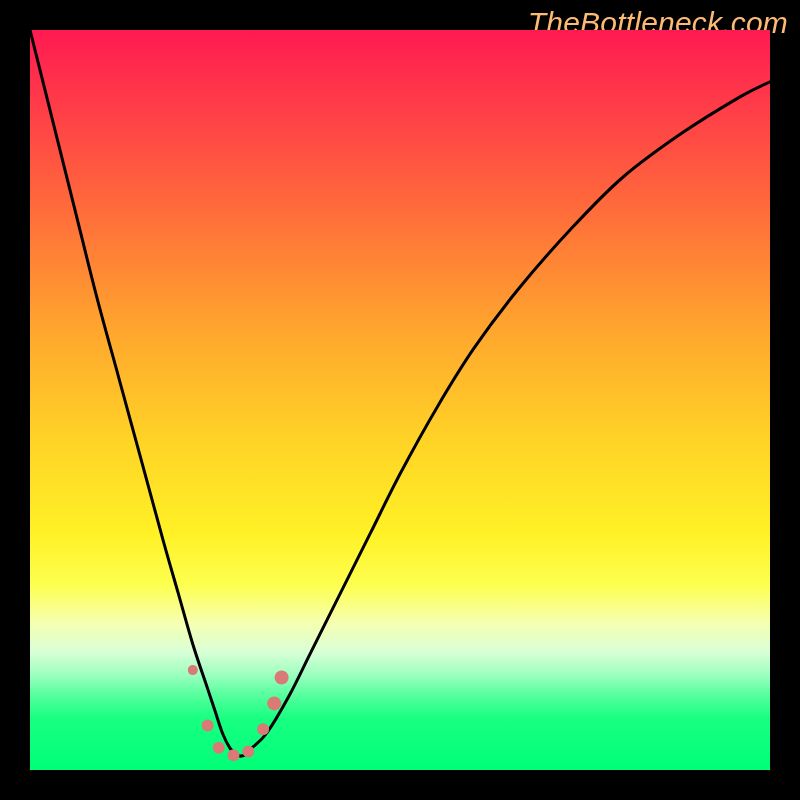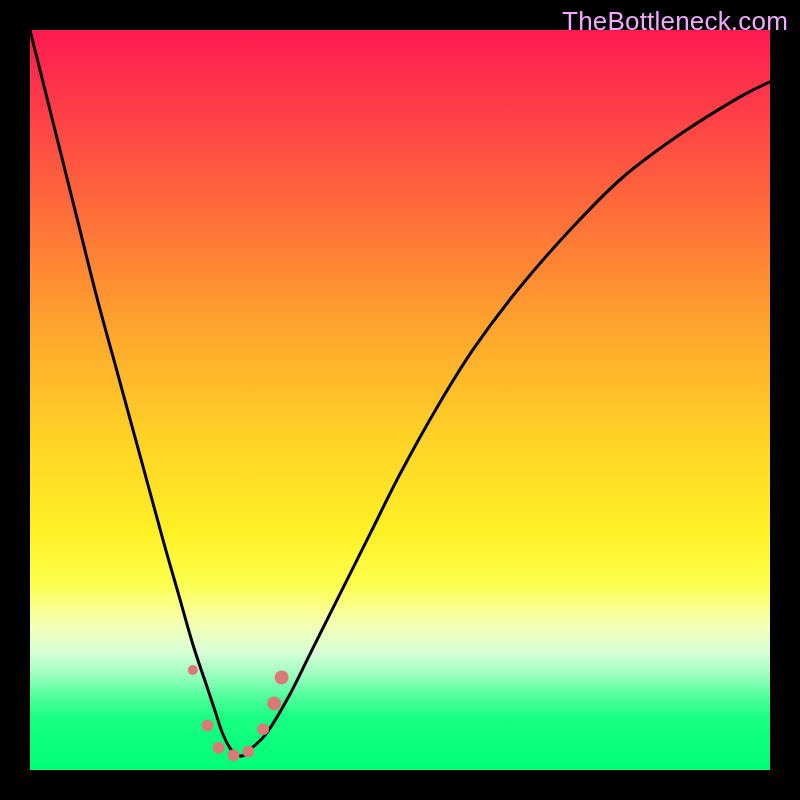--- a/index.html
+++ b/index.html
@@ -39,25 +39,26 @@
       #9fffc1 87%,
       #53ff9c 90%,
       #18ff82 93%,
       #00ff77 100%
     );
   }
   .watermark {
     position: absolute;
     top: 6px;
     right: 12px;
-    color: #f0abfc;
-    font-size: 26px;
+    color: #fdba74;
+    font-size: 30px;
     font-weight: 500;
     letter-spacing: 0.2px;
     user-select: none;
+    font-style: italic;
   }
   svg.curve {
     position: absolute;
     left: 0;
     top: 0;
     width: 740px;
     height: 740px;
   }
 </style>
 </head>

